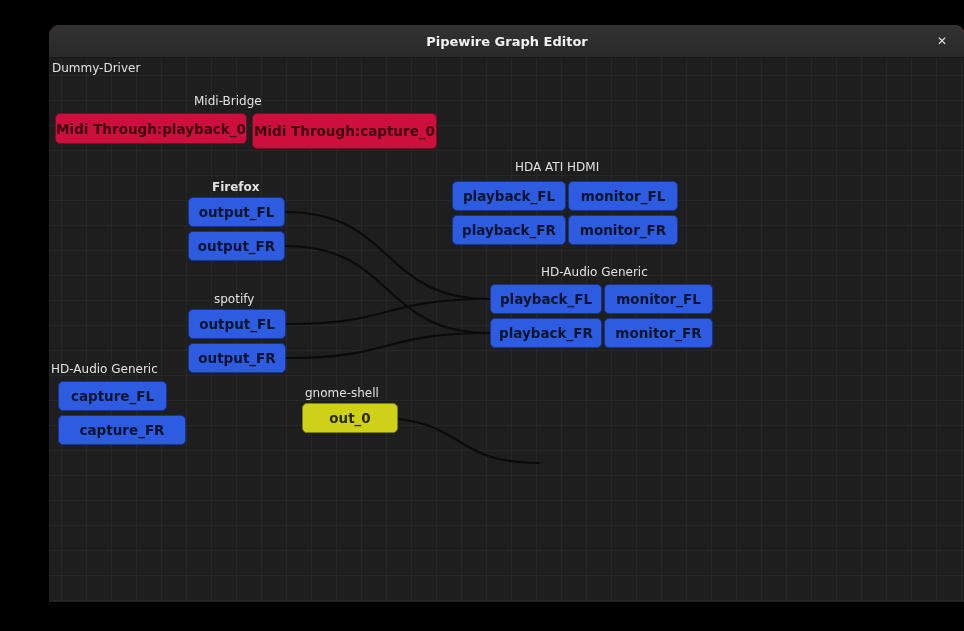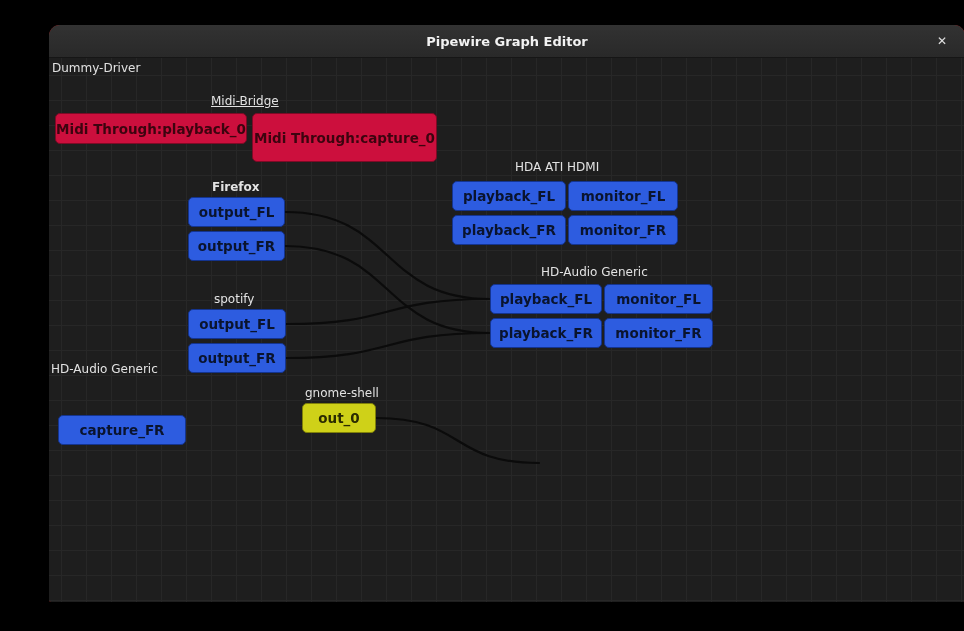--- a/index.html
+++ b/index.html
@@ -73,37 +73,38 @@
   <div id="graph">
     <svg id="links" viewBox="0 0 916 544">
         <path d="M 236 154 C 346 154, 331 241, 441 241" class="link"></path>
         <path d="M 236 188 C 346 188, 331 275, 441 275" class="link"></path>
         <path d="M 237 266 C 347 266, 331 241, 441 241" class="link"></path>
         <path d="M 237 300 C 347 300, 331 275, 441 275" class="link"></path>
         <path d="M 327 360 C 416.65 360, 400.35 405, 490 405" class="link"></path>
       </svg>
 
   <div class="node-title" style="left: 3px; top: 3px;">Dummy-Driver</div>
-      <div class="node-title" style="left: 162px; top: 36px; text-decoration: underline;">Midi-Bridge</div>
+      <div class="node-title" style="left: 145px; top: 36px;">Midi-Bridge</div>
       <div class="port port-midi" style="left: 6px; top: 55px; width: 192px; height: 31px;">Midi Through:playback_0</div>
-      <div class="port port-midi" style="left: 203px; top: 55px; width: 185px; height: 49px; text-align: right;">Midi Through:capture_0</div>
+      <div class="port port-midi" style="left: 203px; top: 55px; width: 185px; height: 36px; text-align: right;">Midi Through:capture_0</div>
       <div class="node-title" style="left: 163px; top: 122px; font-weight: bold;">Firefox</div>
       <div class="port port-audio" style="left: 139px; top: 139px; width: 97px; height: 30px;">output_FL</div>
       <div class="port port-audio" style="left: 139px; top: 173px; width: 97px; height: 30px;">output_FR</div>
       <div class="node-title" style="left: 466px; top: 102px;">HDA ATI HDMI</div>
       <div class="port port-audio" style="left: 403px; top: 123px; width: 114px; height: 30px;">playback_FL</div>
       <div class="port port-audio" style="left: 519px; top: 123px; width: 110px; height: 30px;">monitor_FL</div>
       <div class="port port-audio" style="left: 403px; top: 157px; width: 114px; height: 30px;">playback_FR</div>
       <div class="port port-audio" style="left: 519px; top: 157px; width: 110px; height: 30px;">monitor_FR</div>
       <div class="node-title" style="left: 492px; top: 207px;">HD-Audio Generic</div>
       <div class="port port-audio" style="left: 441px; top: 226px; width: 112px; height: 30px;">playback_FL</div>
       <div class="port port-audio" style="left: 555px; top: 226px; width: 109px; height: 30px;">monitor_FL</div>
       <div class="port port-audio" style="left: 441px; top: 260px; width: 112px; height: 30px;">playback_FR</div>
       <div class="port port-audio" style="left: 555px; top: 260px; width: 109px; height: 30px;">monitor_FR</div>
       <div class="node-title" style="left: 165px; top: 234px;">spotify</div>
       <div class="port port-audio" style="left: 139px; top: 251px; width: 98px; height: 30px;">output_FL</div>
       <div class="port port-audio" style="left: 139px; top: 285px; width: 98px; height: 30px;">output_FR</div>
       <div class="node-title" style="left: 2px; top: 304px;">HD-Audio Generic</div>
+      <div class="port port-audio" style="left: 9px; top: 323px; width: 109px; height: 30px;">capture_FL</div>
       <div class="port port-audio" style="left: 9px; top: 357px; width: 128px; height: 30px;">capture_FR</div>
       <div class="node-title" style="left: 256px; top: 328px;">gnome-shell</div>
-      <div class="port port-video" style="left: 253px; top: 345px; width: 74px; height: 30px;">out_0</div>
+      <div class="port port-video" style="left: 253px; top: 345px; width: 96px; height: 30px;">out_0</div>
     </div>
 </div>
 
 </body></html>

